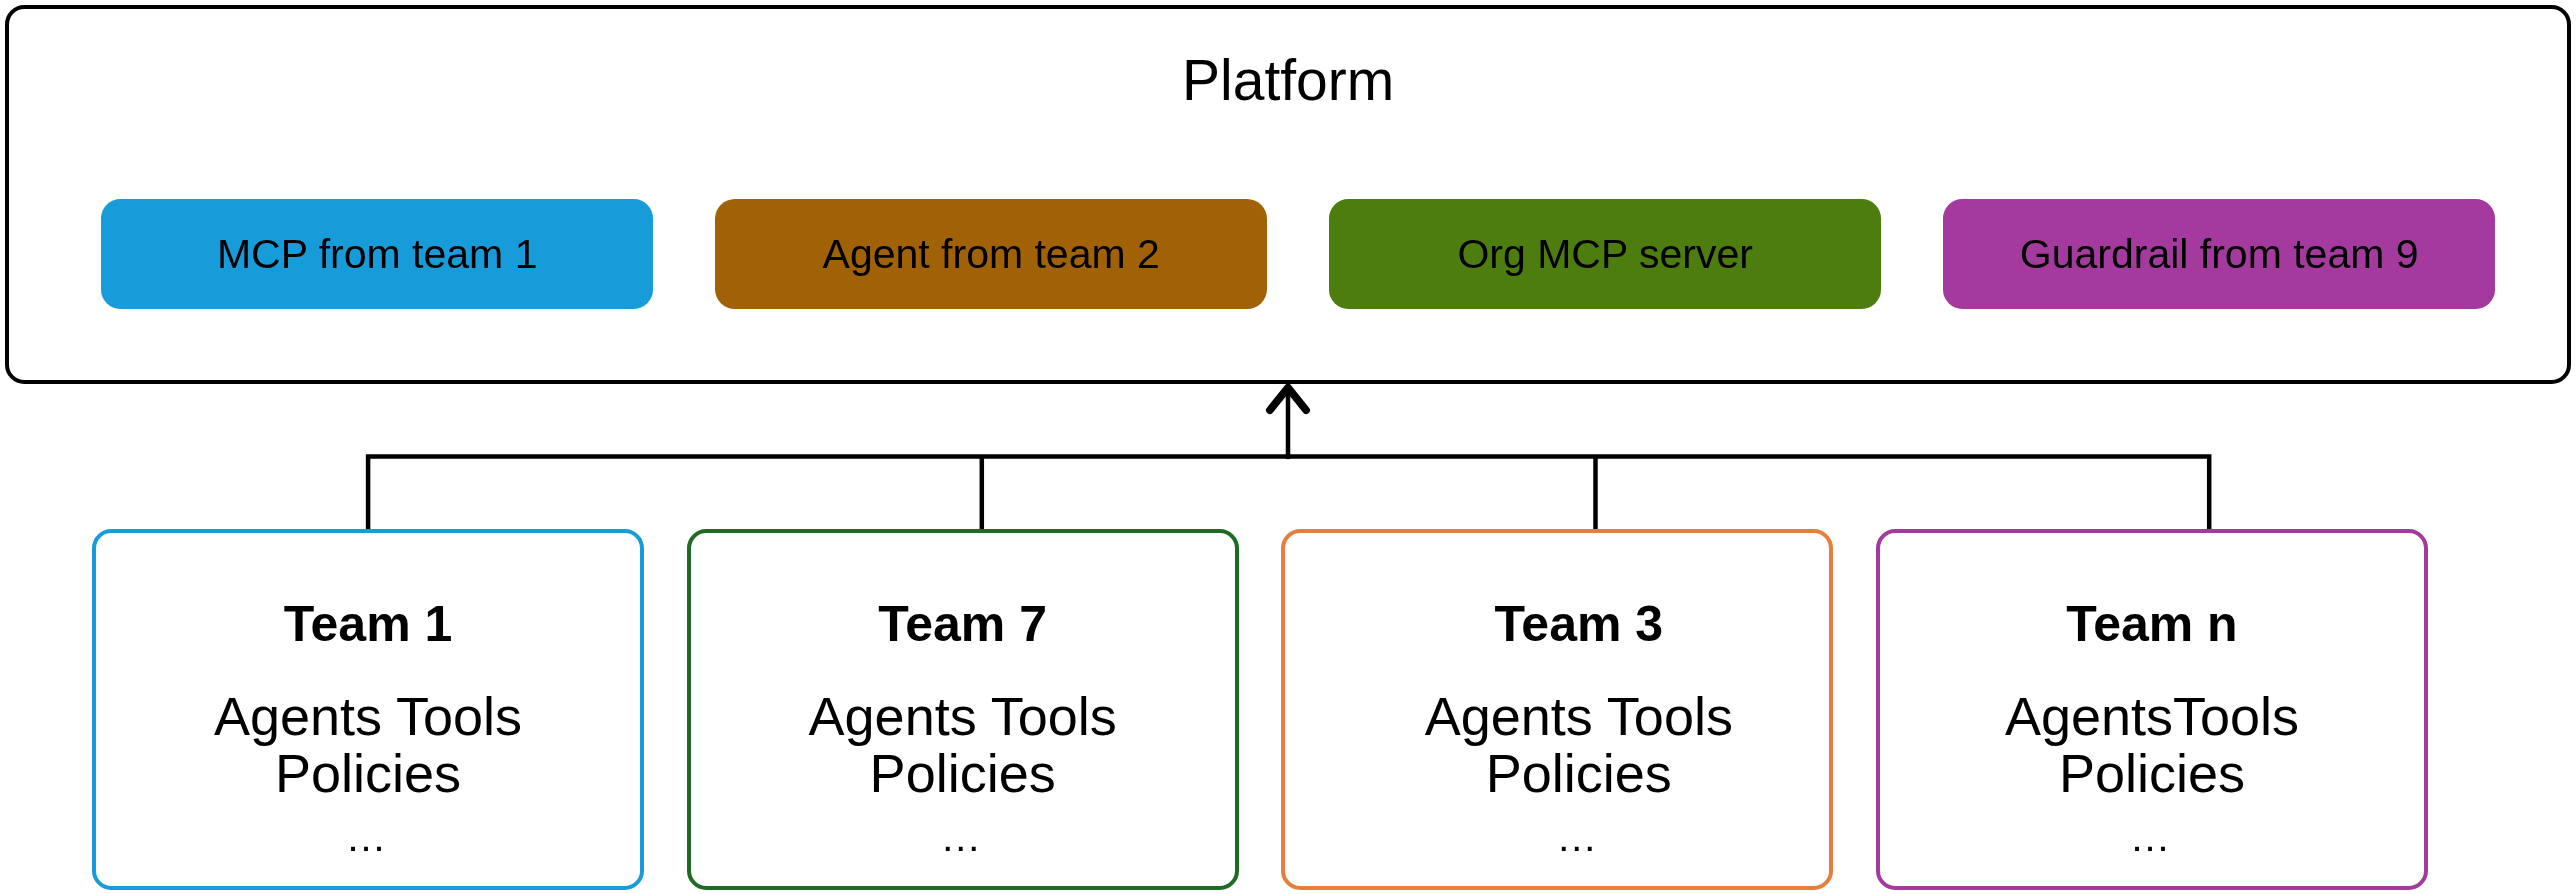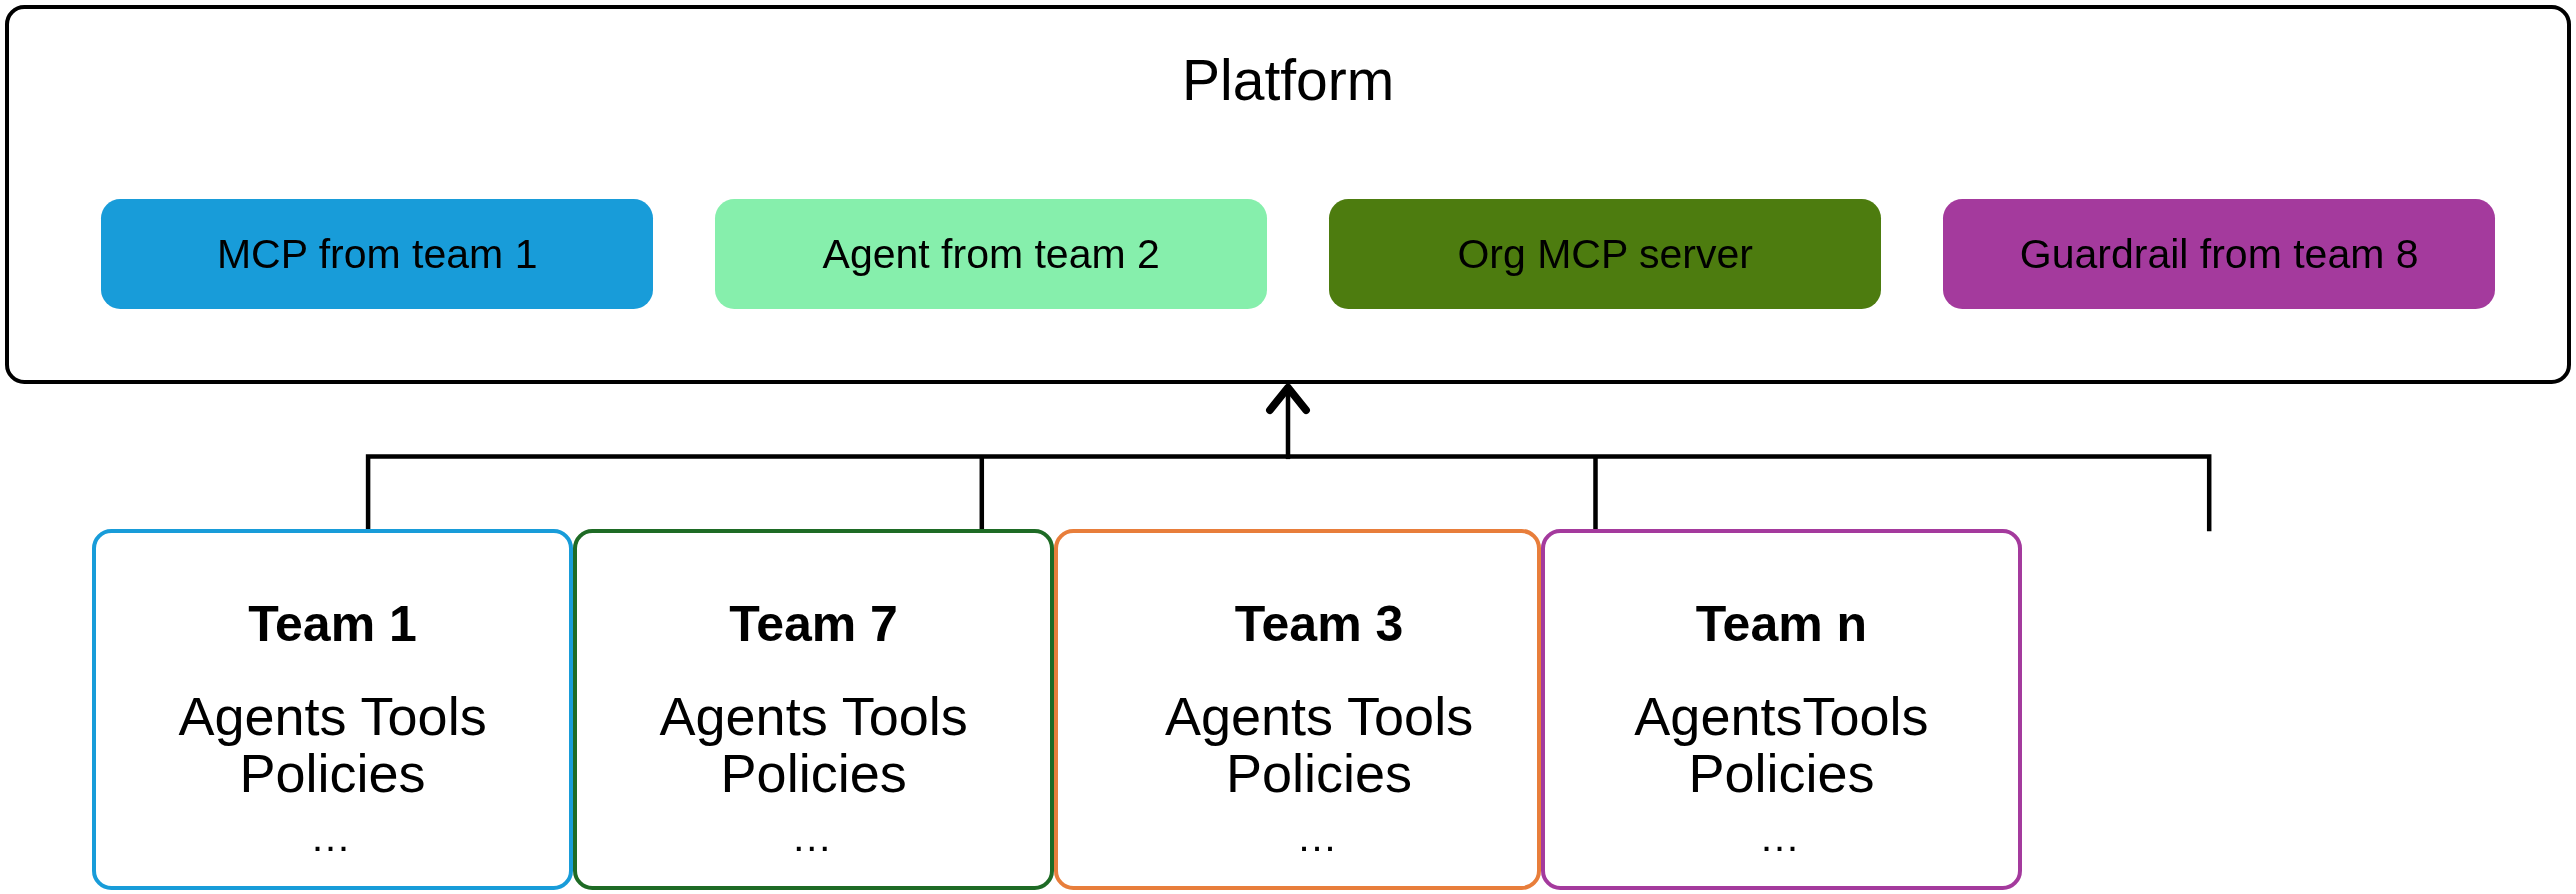--- a/index.html
+++ b/index.html
@@ -70,21 +70,21 @@
     top: 0;
     width: 2576px;
     height: 895px;
     pointer-events: none;
   }
   
   .teams-row {
     position: absolute;
     left: 92px;
     top: 529px;
-    width: 1930px;
+    width: 2336px;
     height: 361px;
     display: flex;
     justify-content: space-between;
   }
   .team-card {
     width: 552px;
     height: 361px;
     border: 4.5px solid #000000; 
     border-radius: 19.3px;
     background: #ffffff;
@@ -115,23 +115,23 @@
 </head>
 <body>
 
 <div class="stage">
 
   <div class="platform-box">
     <div class="platform-title" data-bind="platform.title">Platform</div>
 
     <div class="pills-row">
       <div class="pill" data-bind="platform.services.0.label" data-bind-style="background-color:platform.services.0.color" style="background-color: rgb(24, 156, 217);">MCP from team 1</div>
-      <div class="pill" data-bind="platform.services.1.label" data-bind-style="background-color:platform.services.1.color" style="background-color: #86efac;">Agent from team 2</div>
+      <div class="pill" data-bind="platform.services.1.label" data-bind-style="background-color:platform.services.1.color" style="background-color: #a16207; border-radius: 20px;">Agent from team 2</div>
       <div class="pill" data-bind="platform.services.2.label" data-bind-style="background-color:platform.services.2.color" style="background-color: #4d7c0f;">Org MCP server</div>
-      <div class="pill" data-bind="platform.services.3.label" data-bind-style="background-color:platform.services.3.color" style="background-color: rgb(164, 58, 157);">Guardrail from team 8</div>
+      <div class="pill" data-bind="platform.services.3.label" data-bind-style="background-color:platform.services.3.color" style="background-color: rgb(164, 58, 157);">Guardrail from team 9</div>
     </div>
   </div>
 
   <svg class="connector-svg" viewBox="0 0 3996 1388" xmlns="http://www.w3.org/2000/svg">
     <g fill="none" data-bind-style="stroke:connector.color" style="stroke: rgb(0, 0, 0);">
 
       <path d="M 571 824 L 571 708 L 3427 708 L 3427 824" stroke-width="7"></path>
 
       <path d="M 1523 708 L 1523 824" stroke-width="7"></path>
       <path d="M 2475 708 L 2475 824" stroke-width="7"></path>

